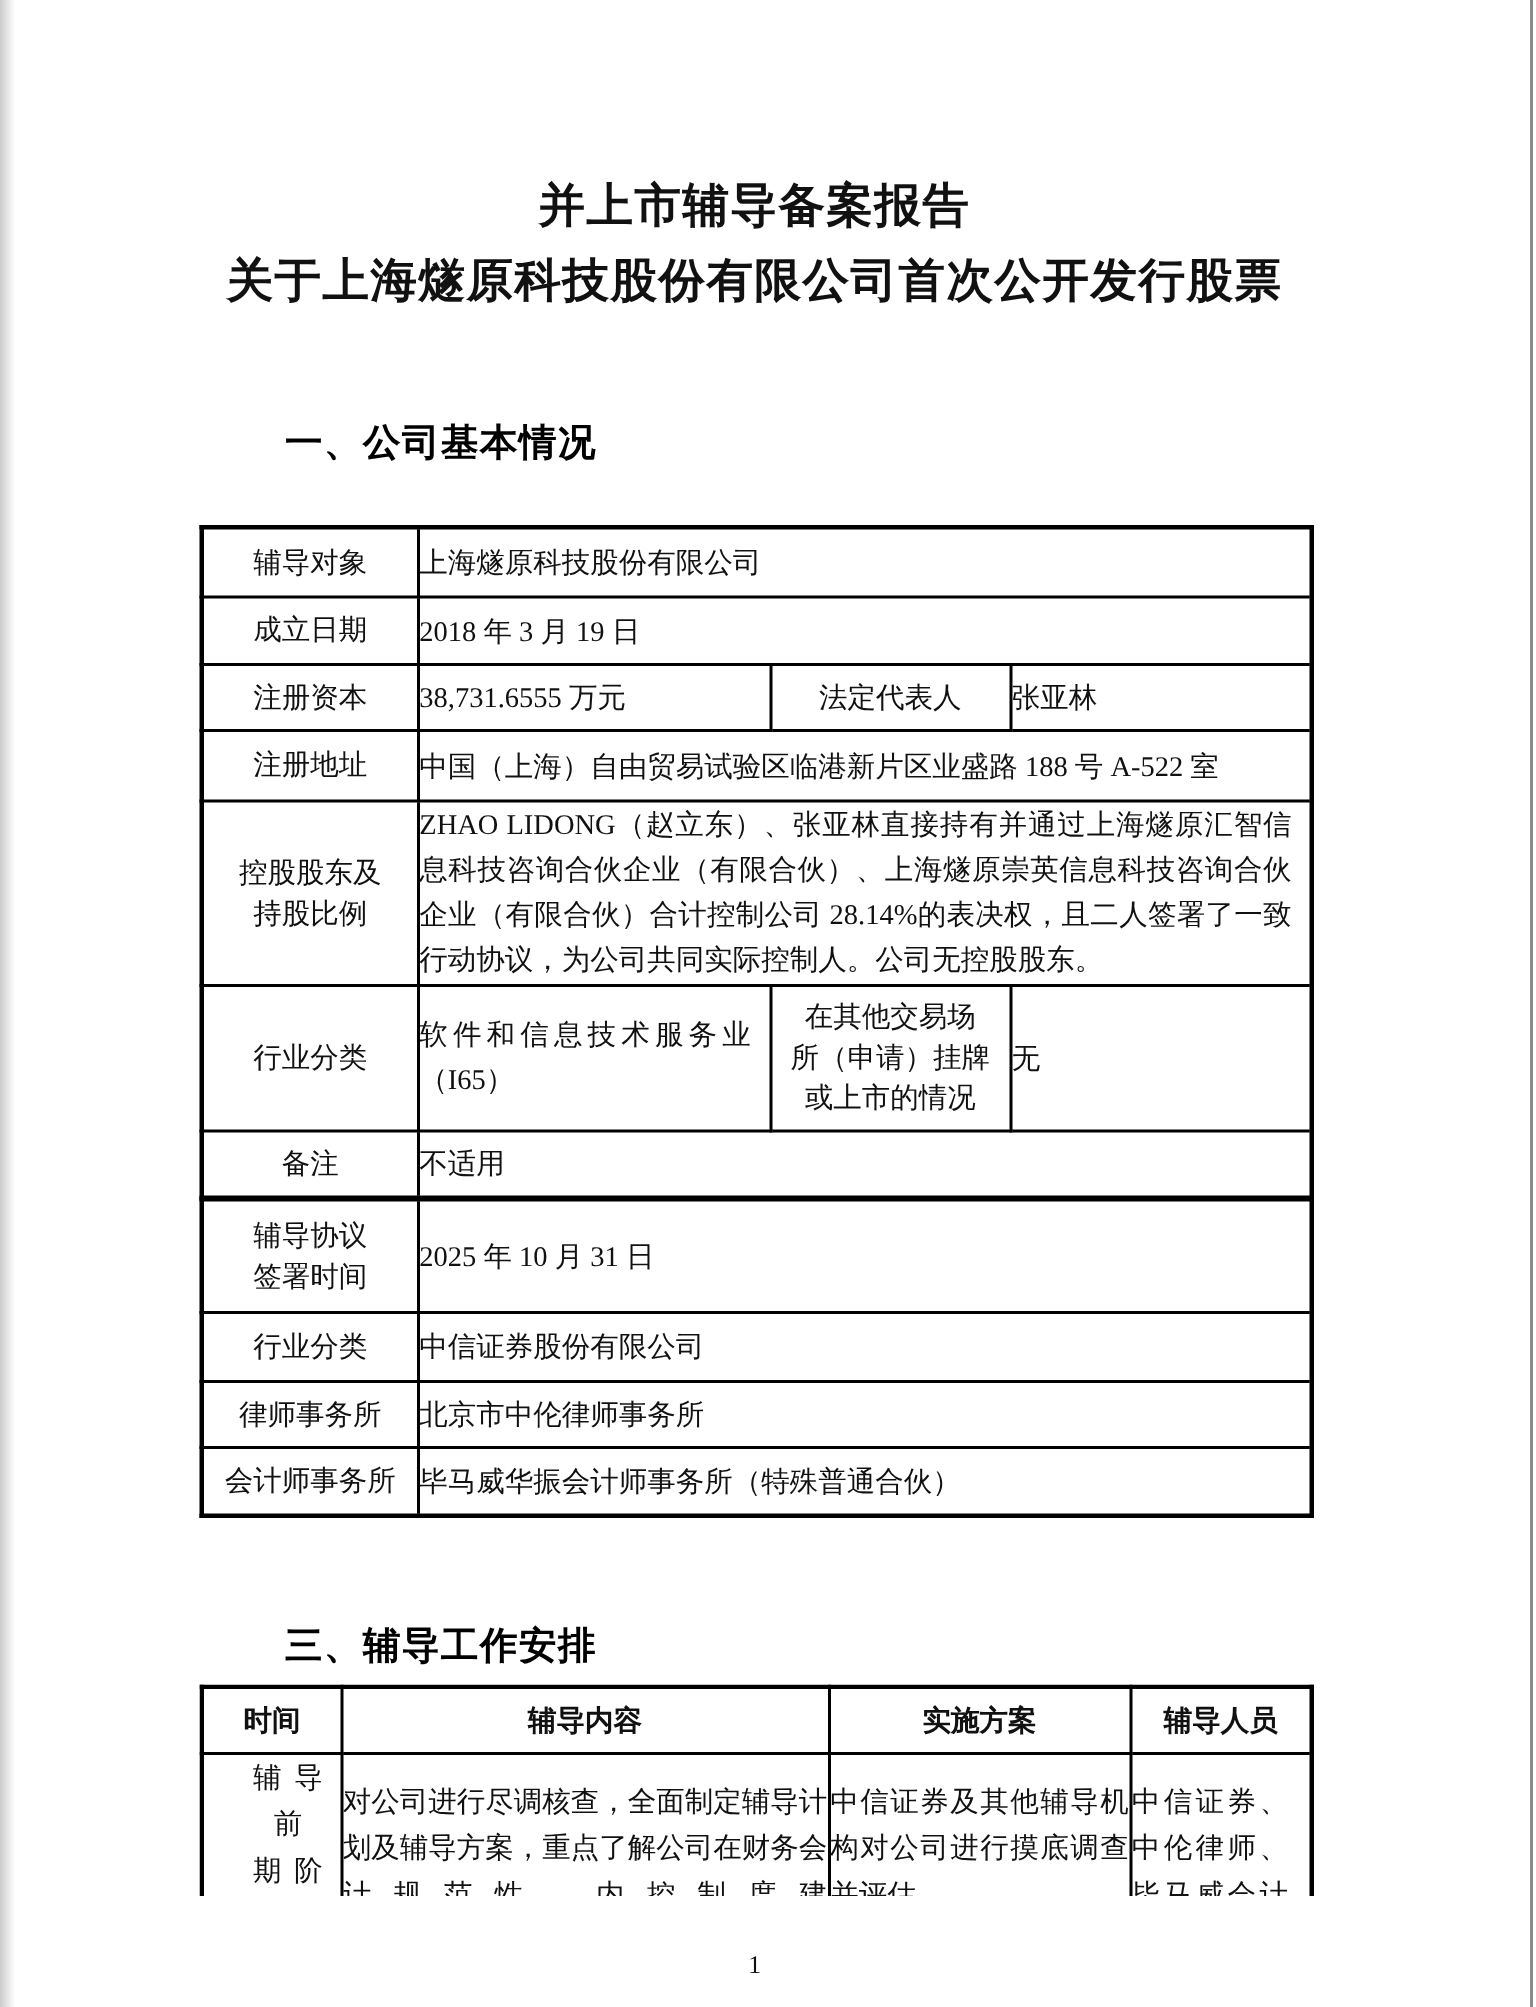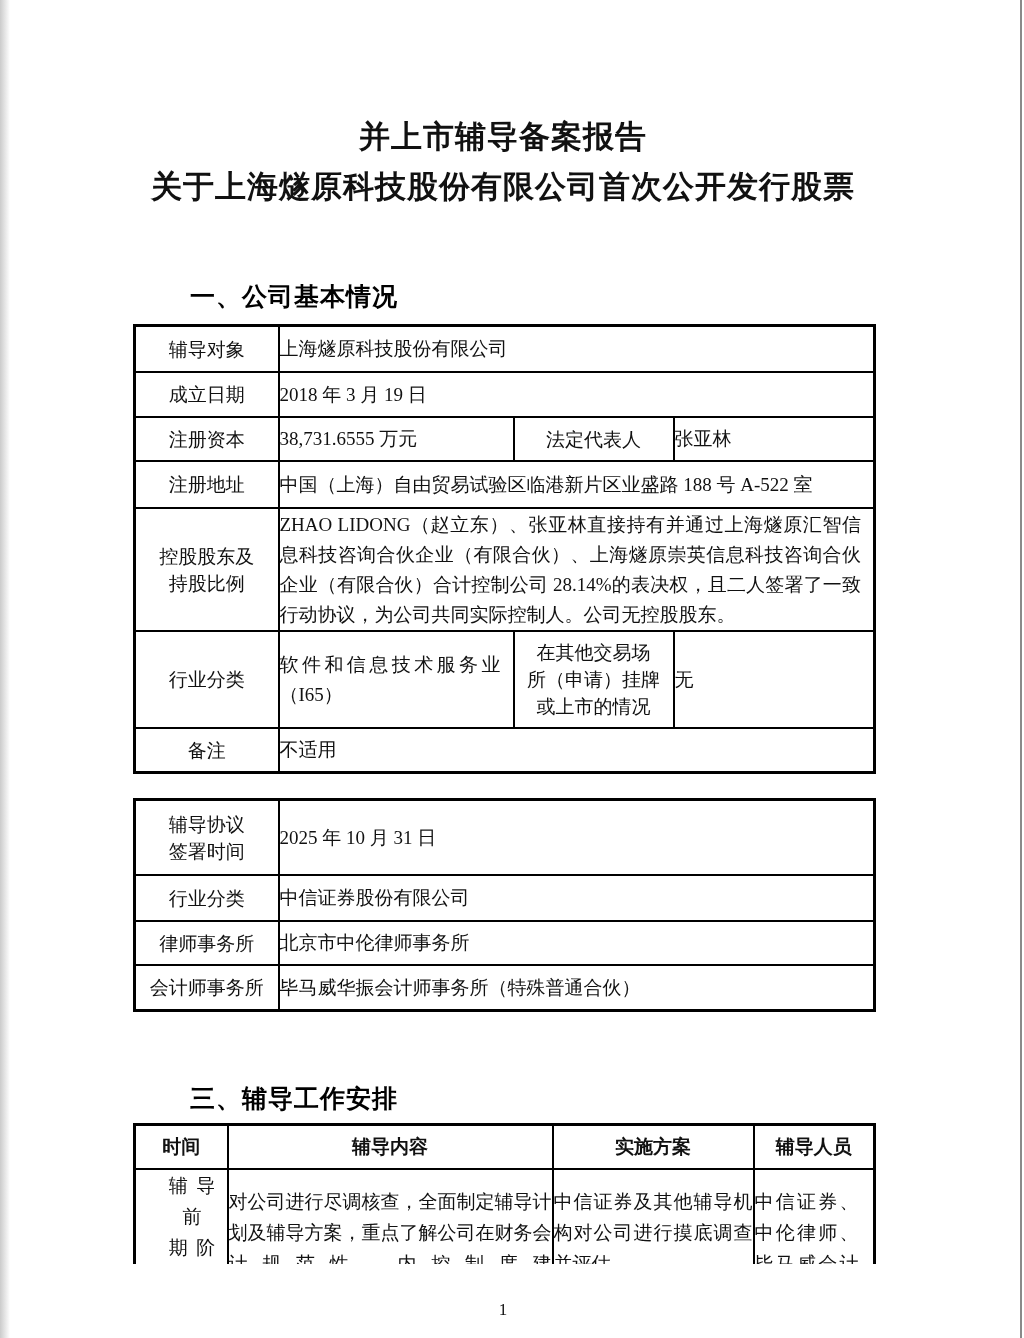--- a/index.html
+++ b/index.html
@@ -9,37 +9,37 @@
     font-family:"Liberation Serif","DejaVu Serif",serif;color:#111;
   }
   
   .scan-edge-left{position:absolute;left:0;top:0;width:10px;height:100%;
     background:linear-gradient(to right,rgba(140,140,140,0.45),rgba(255,255,255,0));}
   .scan-edge-right{position:absolute;left:1020px;top:0;width:2px;height:100%;background:#8a8a8a;}
 
   .doc-title{position:absolute;left:133px;top:112px;width:740px;text-align:center;
     font-weight:bold;font-size:31px;line-height:50px;letter-spacing:1px;}
   .sec-heading{position:absolute;left:190px;margin:0;
-    font-family:Liberation Serif, serif;
+    font-family:Liberation Mono, monospace;
     font-weight:bold;font-size:25px;line-height:28px;color:#000;letter-spacing:1px;}
   #heading-basic{top:283px;}
   #heading-tutoring{top:804px;}
   #heading-plan{top:1085px;}
 
   table.doc{border-collapse:collapse;table-layout:fixed;position:absolute;left:133px;
     background:#fff;}
   table.doc td,table.doc th{border:2px solid #000;font-size:19px;font-weight:normal;
     vertical-align:middle;padding:0;overflow:hidden;}
   table.doc{border:3px solid #000;}
   .lbl{text-align:center;font-weight:bold;line-height:27px;}
   .val{padding-left:12px;padding-right:8px;}
   .val.nowrap{white-space:nowrap;}
   .val.just{text-align:justify;line-height:30px;padding-right:12px;}
 
-  #table-basic{top:324px;width:740px;}
+  #table-basic{top:350px;width:740px;}
   #table-tutoring{top:798px;width:740px;}
   #table-plan-clip{position:absolute;left:133px;top:1123px;width:746px;height:141px;overflow:hidden;}
   #table-plan{position:relative;left:0;top:0;width:740px;}
 
   #table-plan th{font-weight:bold;text-align:center;font-size:19px;}
   .plan-content{text-align:justify;text-align-last:justify;line-height:31px;
     padding:10px 12px 0 12px;vertical-align:top;}
   .plan-impl{text-align:justify;line-height:31px;padding:10px 12px 0 12px;vertical-align:top;}
   .plan-staff{line-height:31px;padding:10px 4px 0 10px;vertical-align:top;letter-spacing:0.12em;}
   .time-line{text-align:center;letter-spacing:0.45em;line-height:31px;font-weight:normal;padding-left:30px;}

